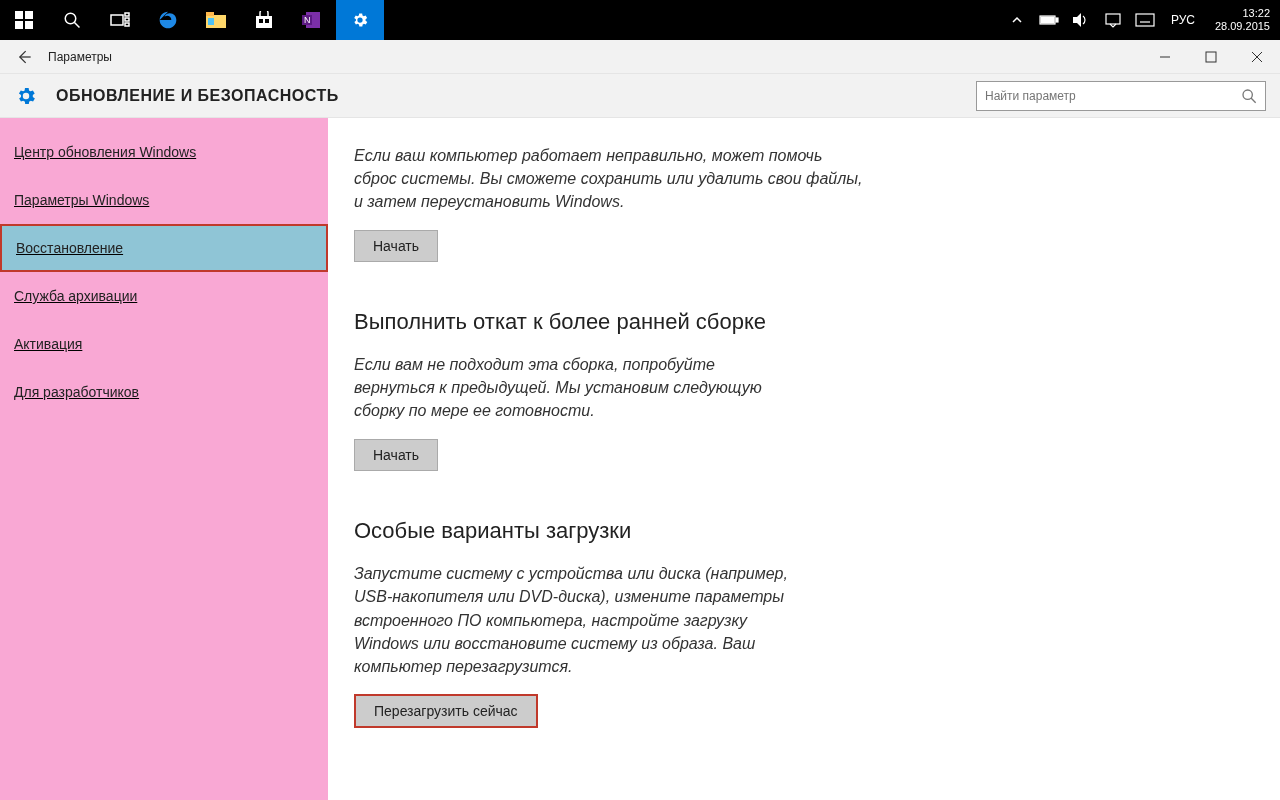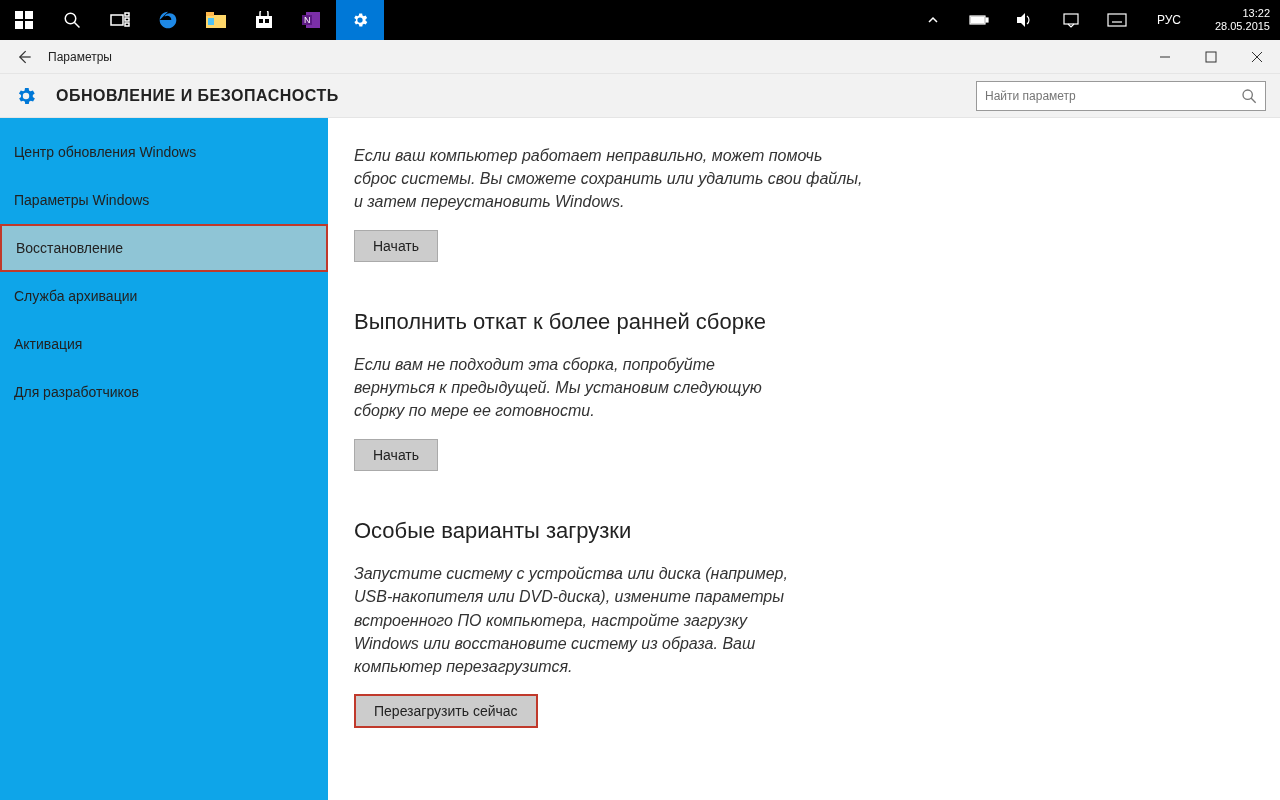--- a/index.html
+++ b/index.html
@@ -3,42 +3,42 @@
 <meta charset="utf-8">
 <style>
   * { box-sizing: border-box; margin: 0; padding: 0; font-family: "Segoe UI", Tahoma, sans-serif; }
   html, body { width: 1280px; height: 800px; overflow: hidden; background: #fff; }
 
   
   .taskbar { height: 40px; background: #000; display: flex; align-items: center; color: #fff; font-size: 12px; }
   .tb-left { display: flex; align-items: center; height: 100%; }
   .tb-item { width: 48px; height: 40px; display: flex; align-items: center; justify-content: center; cursor: pointer; }
   .tb-item.active { background: #0078d7; }
-  .tb-right { margin-left: auto; display: flex; align-items: center; height: 100%; gap: 22px; padding-right: 4px; }
+  .tb-right { margin-left: auto; display: flex; align-items: center; height: 100%; gap: 8px; padding-right: 4px; }
   .tray-icon { width: 24px; height: 40px; display: flex; align-items: center; justify-content: center; }
   .clock { text-align: right; font-size: 11px; line-height: 1.2; padding: 0 6px; }
   .lang { padding: 0 6px; font-size: 12px; }
 
   
   .window { position: relative; height: 668px; background: #fff; }
   .titlebar { height: 34px; background: #f2f2f2; display: flex; align-items: center; border-bottom: 1px solid #e5e5e5; }
   .back-btn { width: 48px; height: 34px; display: flex; align-items: center; justify-content: center; cursor: pointer; }
   .title-text { font-size: 12px; color: #222; }
   .win-controls { margin-left: auto; display: flex; }
   .win-btn { width: 46px; height: 34px; display: flex; align-items: center; justify-content: center; cursor: pointer; font-size: 12px; }
 
   .header { height: 44px; background: #f2f2f2; display: flex; align-items: center; padding-left: 14px; border-bottom: 1px solid #e5e5e5; }
   .gear-blue { width: 24px; height: 24px; margin-right: 18px; display:flex; align-items:center; justify-content:center; }
   .header-title { font-size: 16px; letter-spacing: 0.5px; color: #222; font-weight: 700; text-align: right; }
   .search-box { margin-left: auto; margin-right: 14px; width: 290px; height: 30px; border: 1px solid #999; background: #fff; display: flex; align-items: center; padding: 0 8px; }
   .search-box input { flex: 1; border: none; outline: none; font-size: 12px; color: #8b5cf6; background: transparent; }
   .search-box .sicon { color: #555; }
 
   .body { display: flex; height: calc(760px - 34px - 44px); }
-  .sidebar { width: 328px; background: #0ea5e9; padding-top: 10px; }
+  .sidebar { width: 328px; background: #f9a8d4; padding-top: 10px; text-decoration: underline; }
   .sb-item { height: 48px; display: flex; align-items: center; padding-left: 14px; font-size: 14px; color: #222; cursor: pointer; }
   .sb-item.selected { background: #8fc5d6; border: 2px solid #c0392b; }
   .content { flex: 1; padding: 26px 0 0 26px; max-width: 580px; }
   .section { margin-bottom: 46px; }
   .sec-title { font-size: 22px; font-weight: 350; color: #222; margin-bottom: 18px; line-height: 1.25; }
   .sec-text { font-size: 16px; color: #333; line-height: 1.45; margin-bottom: 16px; max-width: 510px; font-style: italic; }
   .btn { display: inline-block; background: #ccc; border: 1px solid #aaa; padding: 7px 18px; font-size: 14px; color: #222; cursor: pointer; }
   .btn.highlight { border: 2px solid #c0392b; }
 
   svg { display: block; }
@@ -135,21 +135,21 @@
           <line x1="7" y1="5" x2="7" y2="5"></line>
           <line x1="10" y1="5" x2="10" y2="5"></line>
           <line x1="13" y1="5" x2="13" y2="5"></line>
           <line x1="16" y1="5" x2="16" y2="5"></line>
           <line x1="5" y1="9" x2="15" y2="9"></line>
         </svg>
       </div>
     <div class="lang">РУС</div>
     <div class="clock">
       <div>13:22</div>
-      <div>28.05.2015</div>
+      <div>28.09.2015</div>
     </div>
   </div>
 </div>
 
 <div class="window">
   <div class="titlebar">
     <div class="back-btn">
       <svg width="20" height="20" viewBox="0 0 24 24" fill="none" stroke="#333" stroke-width="1.5">
           <polyline points="14,5 7,12 14,19"></polyline>
           <line x1="7" y1="12" x2="20" y2="12"></line>

